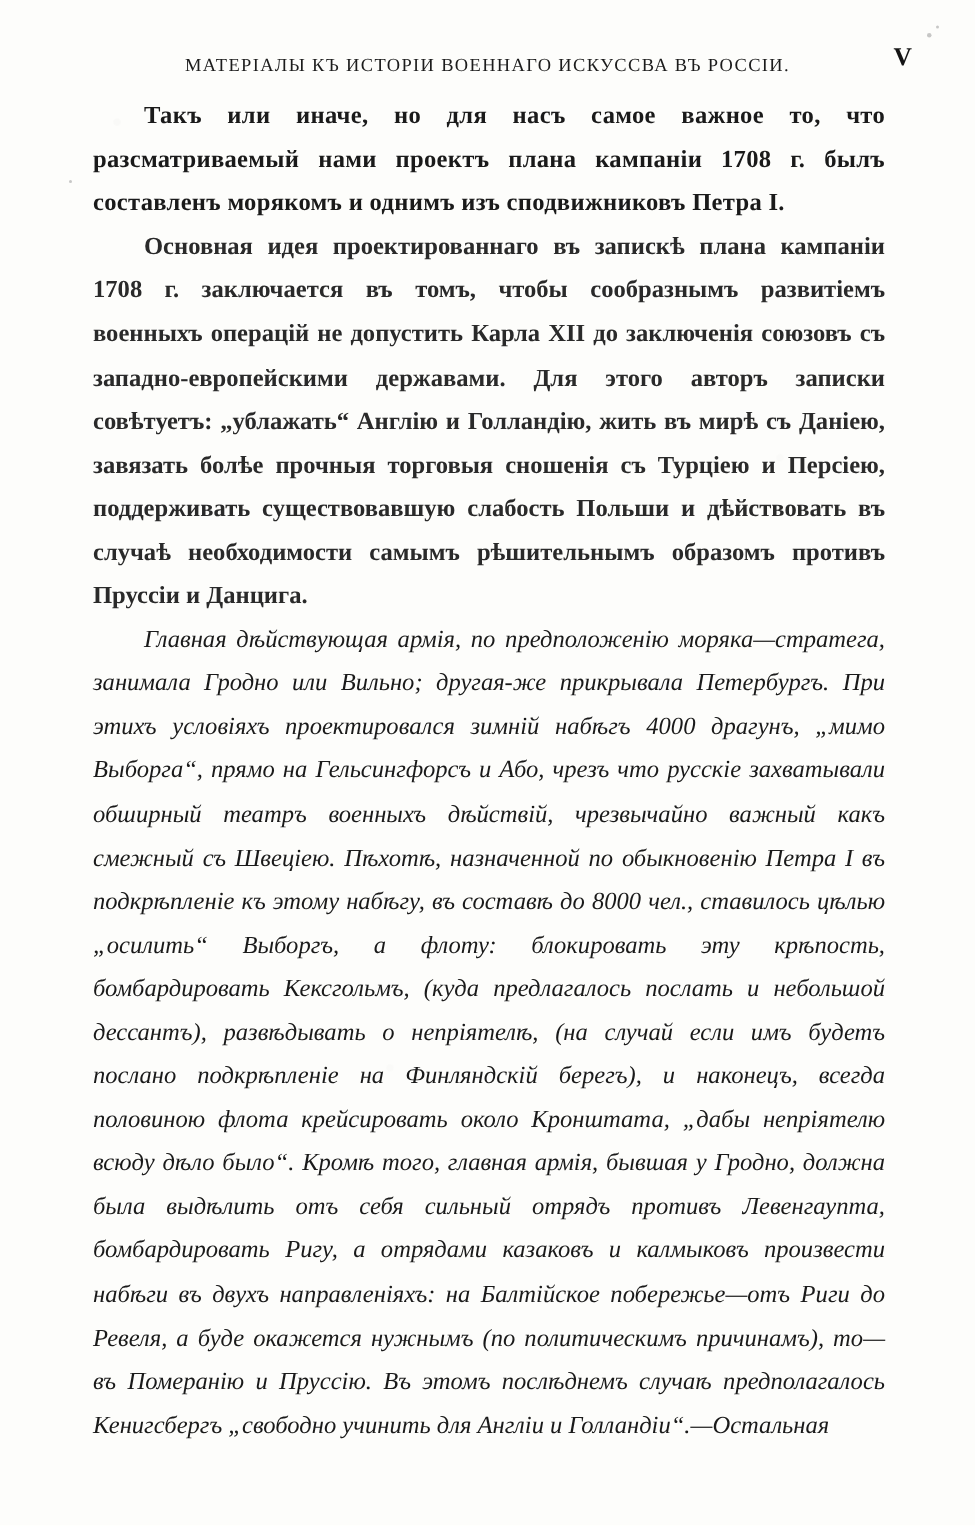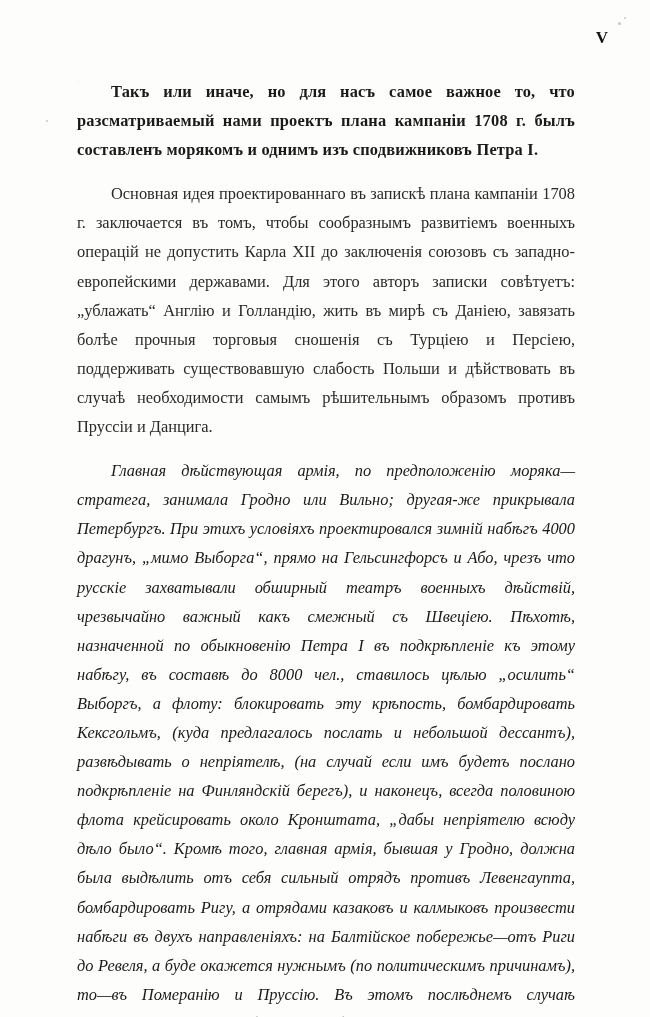--- a/index.html
+++ b/index.html
@@ -60,43 +60,44 @@
     top: 62px;
     left: 62px;
     width: 528px;
     font-size: 16.4px;
     line-height: 29.1px;
     text-align: justify;
     text-justify: inter-word;
     color: #151515;
   }
   .body-text p {
-    margin: 15px;
+    margin: 0;
     text-indent: 34px;
   }
   .body-text p.short-last {
     text-align: justify;
     font-style: italic;
   }
   
   .ink-1 { color: #1a1a1a; }
-  .ink-2 { color: #2a2a2a; }
+  .ink-2 { color: #2a2a2a; font-weight: bold; }
   .heavy { font-weight: 600; letter-spacing: 0.2px; }
 </style>
 </head>
 <body>
 
 <div class="page">
 
   <div class="margin-speck" style="left:618px; top:22px; width:3px; height:3px;"></div>
   <div class="margin-speck" style="left:624px; top:17px; width:2px; height:2px;"></div>
   <div class="margin-speck" style="left:46px; top:120px; width:2px; height:2px;"></div>
 
   <div class="folio">V</div>
 
+  <div class="running-head">Матеріалы къ исторіи военнаго искуссва въ Россіи.</div>
 
   <div class="body-text">
     <p class="ink-1 heavy">Такъ или иначе, но для насъ самое важное то, что разсматриваемый нами проектъ плана кампаніи 1708 г. былъ составленъ морякомъ и однимъ изъ сподвижниковъ Петра I.</p>
     <p class="ink-2">Основная идея проектированнаго въ запискѣ плана кампаніи 1708 г. заключается въ томъ, чтобы сообразнымъ развитіемъ военныхъ операцій не допустить Карла XII до заключенія союзовъ съ западно-европейскими державами. Для этого авторъ записки совѣтуетъ: „ублажать“ Англію и Голландію, жить въ мирѣ съ Даніею, завязать болѣе прочныя торговыя сношенія съ Турціею и Персіею, поддерживать существовавшую слабость Польши и дѣйствовать въ случаѣ необходимости самымъ рѣшительнымъ образомъ противъ Пруссіи и Данцига.</p>
     <p class="ink-1 short-last">Главная дѣйствующая армія, по предположенію моряка—стратега, занимала Гродно или Вильно; другая-же прикрывала Петербургъ. При этихъ условіяхъ проектировался зимній набѣгъ 4000 драгунъ, „мимо Выборга“, прямо на Гельсингфорсъ и Або, чрезъ что русскіе захватывали обширный театръ военныхъ дѣйствій, чрезвычайно важный какъ смежный съ Швеціею. Пѣхотѣ, назначенной по обыкновенію Петра I въ подкрѣпленіе къ этому набѣгу, въ составѣ до 8000 чел., ставилось цѣлью „осилить“ Выборгъ, а флоту: блокировать эту крѣпость, бомбардировать Кексгольмъ, (куда предлагалось послать и небольшой дессантъ), развѣдывать о непріятелѣ, (на случай если имъ будетъ послано подкрѣпленіе на Финляндскій берегъ), и наконецъ, всегда половиною флота крейсировать около Кронштата, „дабы непріятелю всюду дѣло было“. Кромѣ того, главная армія, бывшая у Гродно, должна была выдѣлить отъ себя сильный отрядъ противъ Левенгаупта, бомбардировать Ригу, а отрядами казаковъ и калмыковъ произвести набѣги въ двухъ направленіяхъ: на Балтійское побережье—отъ Риги до Ревеля, а буде окажется нужнымъ (по политическимъ причинамъ), то—въ Померанію и Пруссію. Въ этомъ послѣднемъ случаѣ предполагалось Кенигсбергъ „свободно учинить для Англіи и Голландіи“.—Остальная</p>
   </div>
 
 </div>
 
 </body></html>

